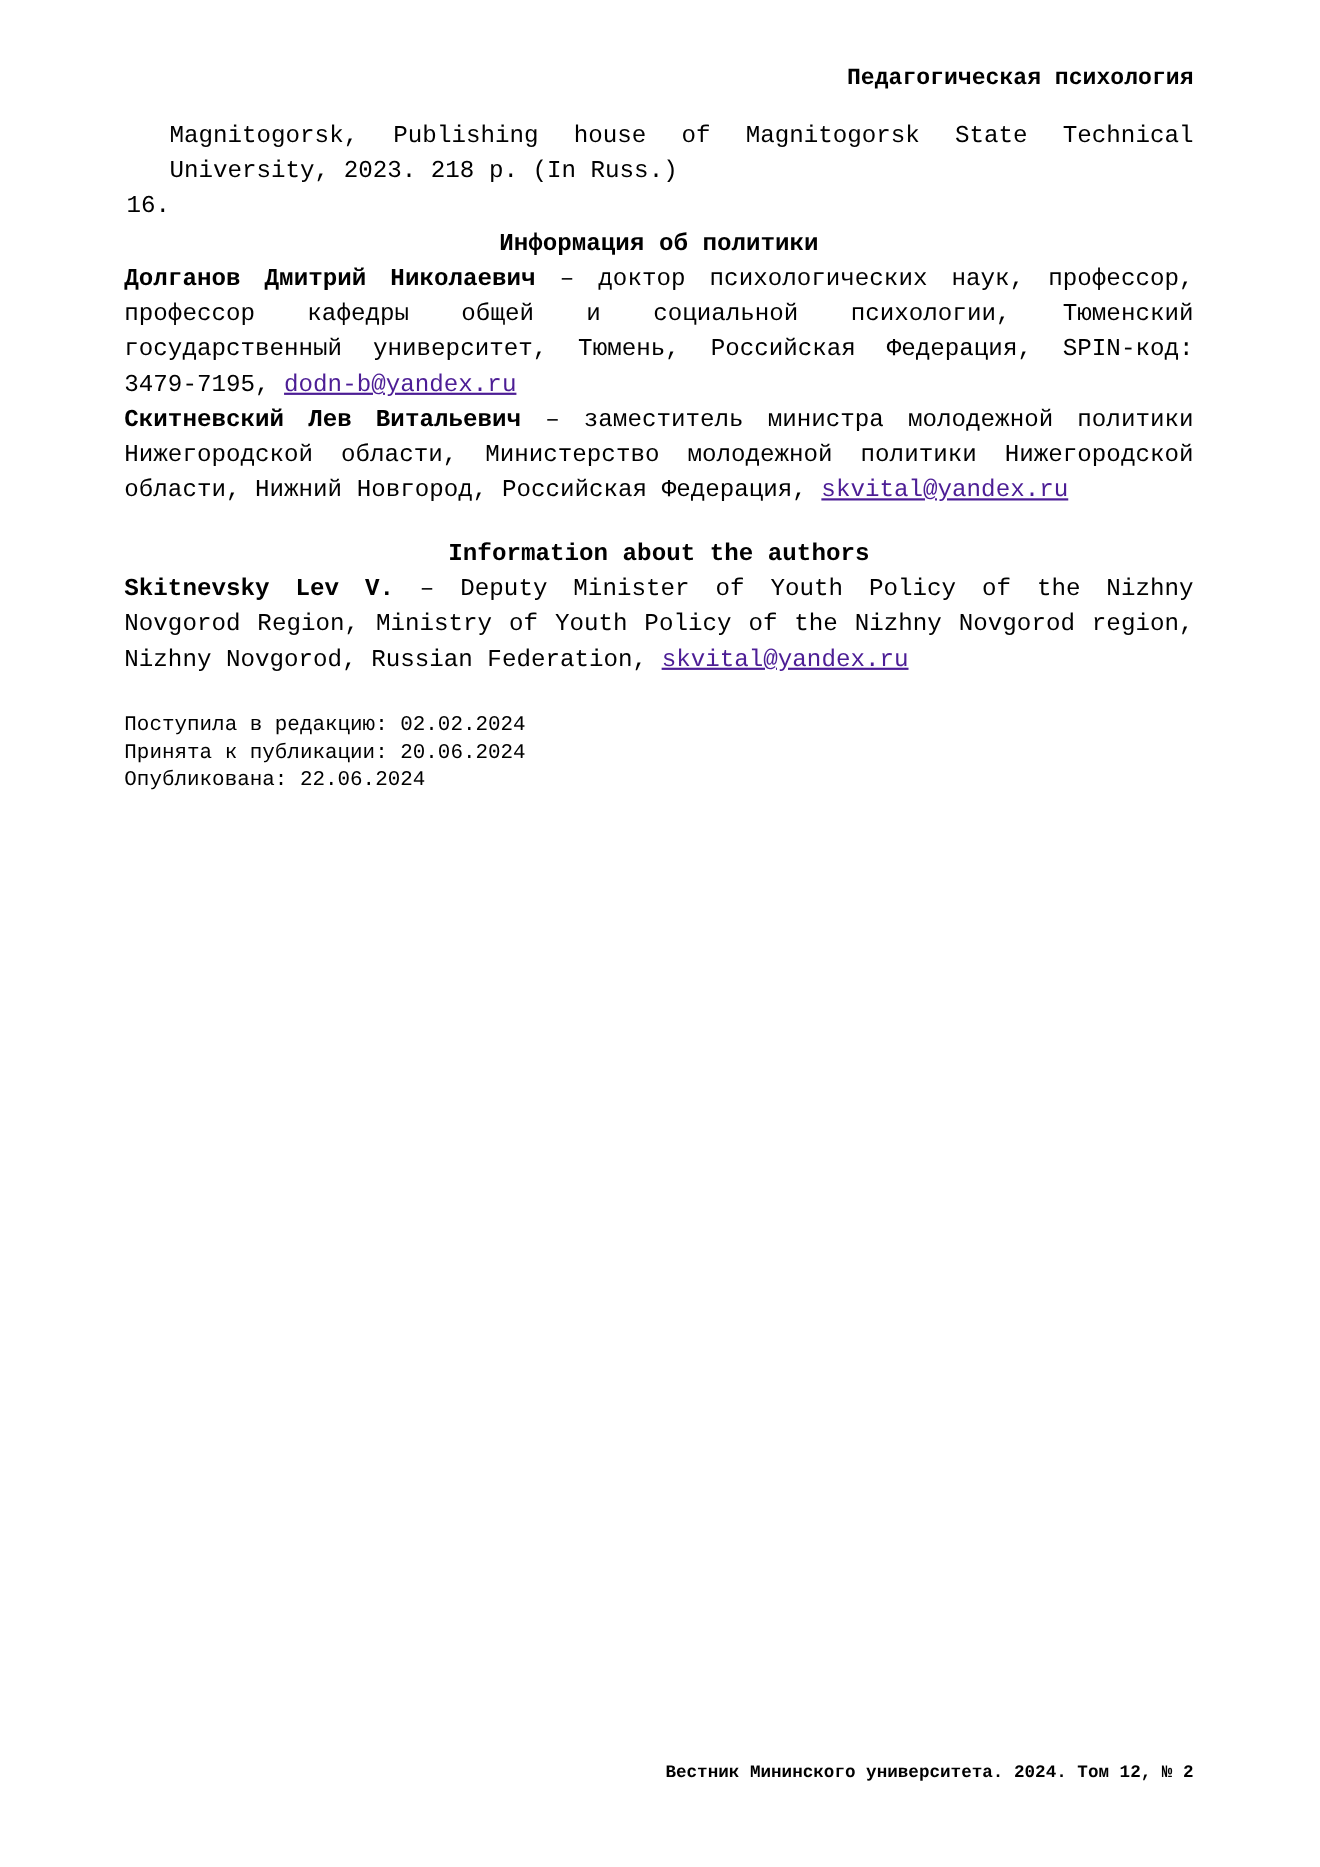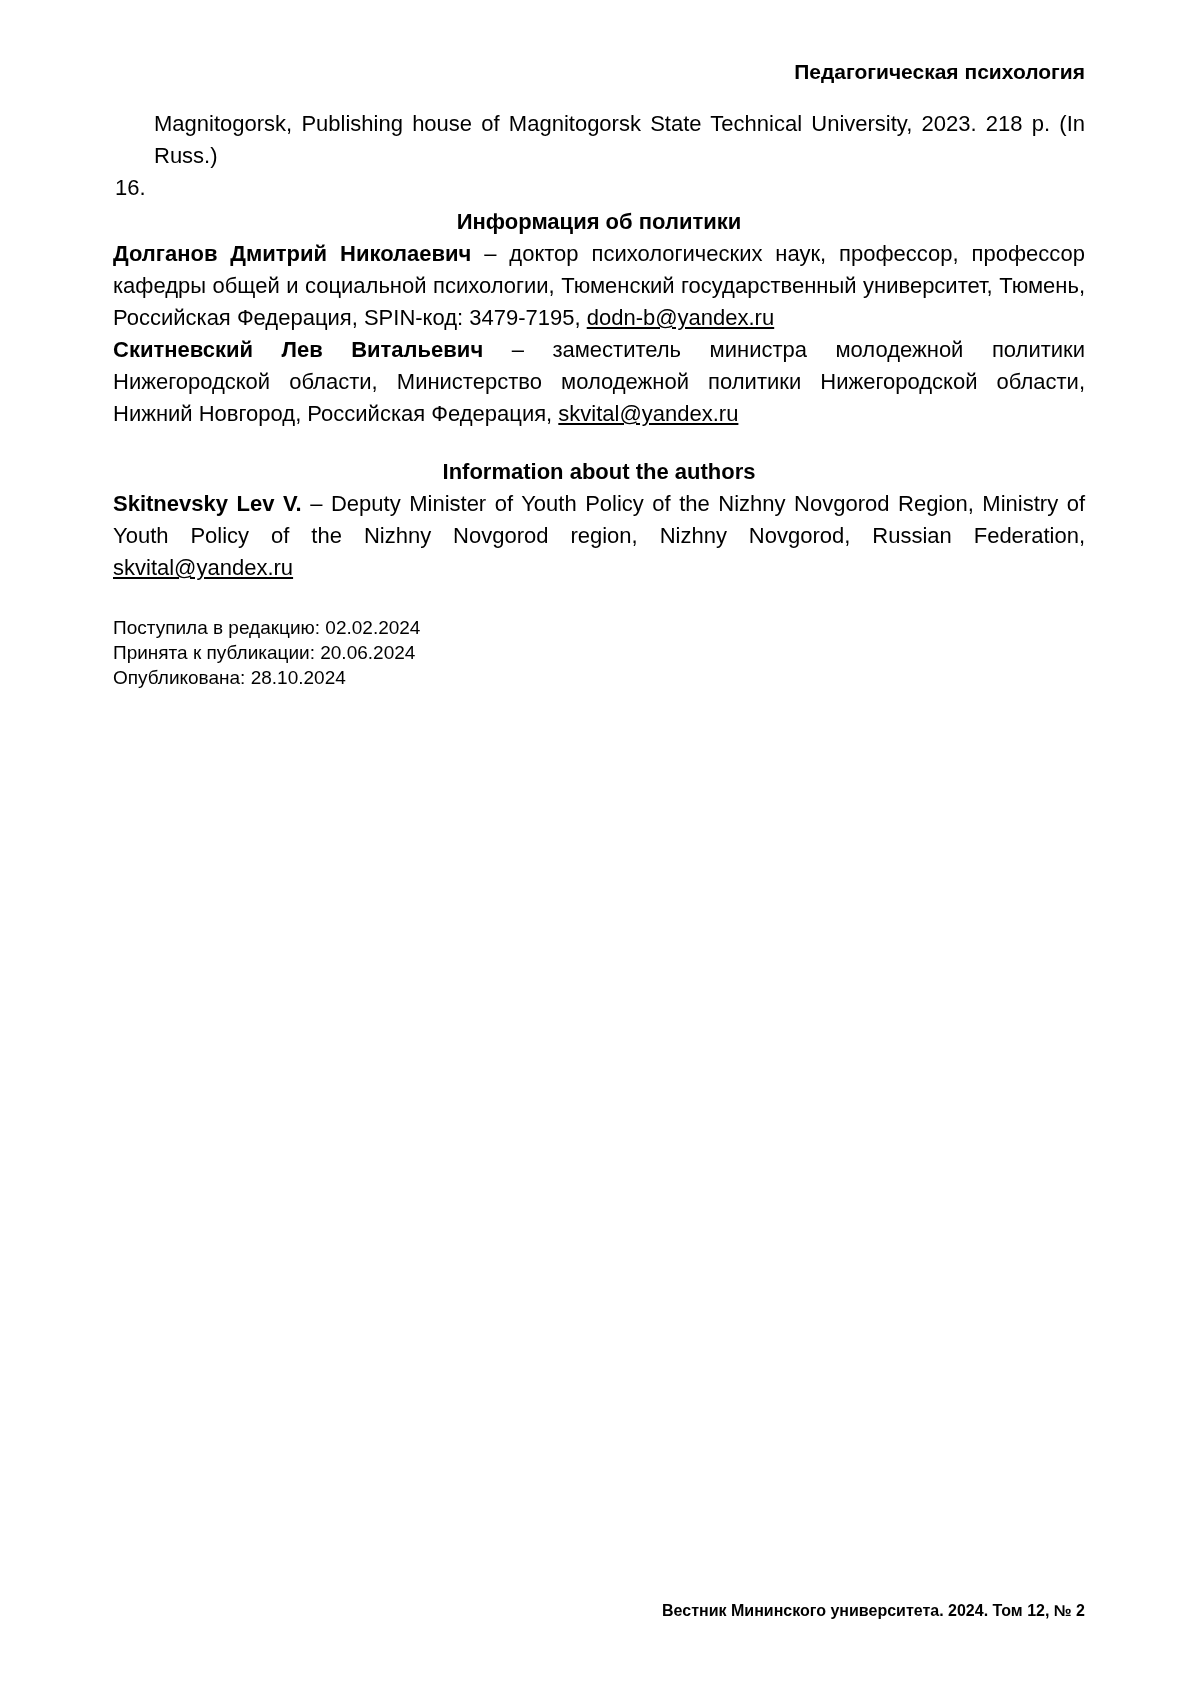--- a/index.html
+++ b/index.html
@@ -3,21 +3,21 @@
 <meta charset="utf-8">
 <title>Page</title>
 <style>
   html, body { margin: 0; padding: 0; background: #ffffff; }
   .page {
     position: relative;
     width: 1200px;
     height: 1697px;
     background: #ffffff;
     color: #000000;
-    font-family: Liberation Sans, sans-serif;
+    font-family: Liberation Mono, monospace;
     overflow: hidden;
     border-radius: 10px;
   }
   .content {
     position: absolute;
     left: 113px;
     top: 56px;
     width: 972px;
   }
   .running-head {
@@ -59,21 +59,21 @@
   }
   .section-heading.en { margin-top: 26px; }
   .author-para {
     margin: 0;
     text-align: justify;
     font-size: 22px;
     line-height: 32px;
   }
   .author-name { font-weight: bold; }
   a.email {
-    color: #000000;
+    color: #4c1d95;
     text-decoration: underline;
     cursor: pointer;
   }
   .dates {
     margin-top: 31px;
     font-size: 19px;
     line-height: 25px;
   }
   .page-footer {
     position: absolute;
@@ -108,19 +108,19 @@
     <p class="author-para"><span class="author-name">Скитневский Лев Витальевич</span><span> – заместитель министра молодежной политики Нижегородской области, Министерство молодежной политики Нижегородской области, Нижний Новгород, Российская Федерация, </span><a class="email">skvital@yandex.ru</a></p>
 
     <div class="section-heading en">Information about the authors</div>
 
 
     <p class="author-para"><span class="author-name">Skitnevsky Lev V.</span><span> – Deputy Minister of Youth Policy of the Nizhny Novgorod Region, Ministry of Youth Policy of the Nizhny Novgorod region, Nizhny Novgorod, Russian Federation, </span><a class="email">skvital@yandex.ru</a></p>
 
     <div class="dates">
       <div>Поступила в редакцию: 02.02.2024</div>
       <div>Принята к публикации: 20.06.2024</div>
-      <div>Опубликована: 28.10.2024</div>
+      <div>Опубликована: 22.06.2024</div>
     </div>
 
   </div>
 
   <div class="page-footer">Вестник Мининского университета. 2024. Том 12, № 2</div>
 </div>
 
 </body></html>

